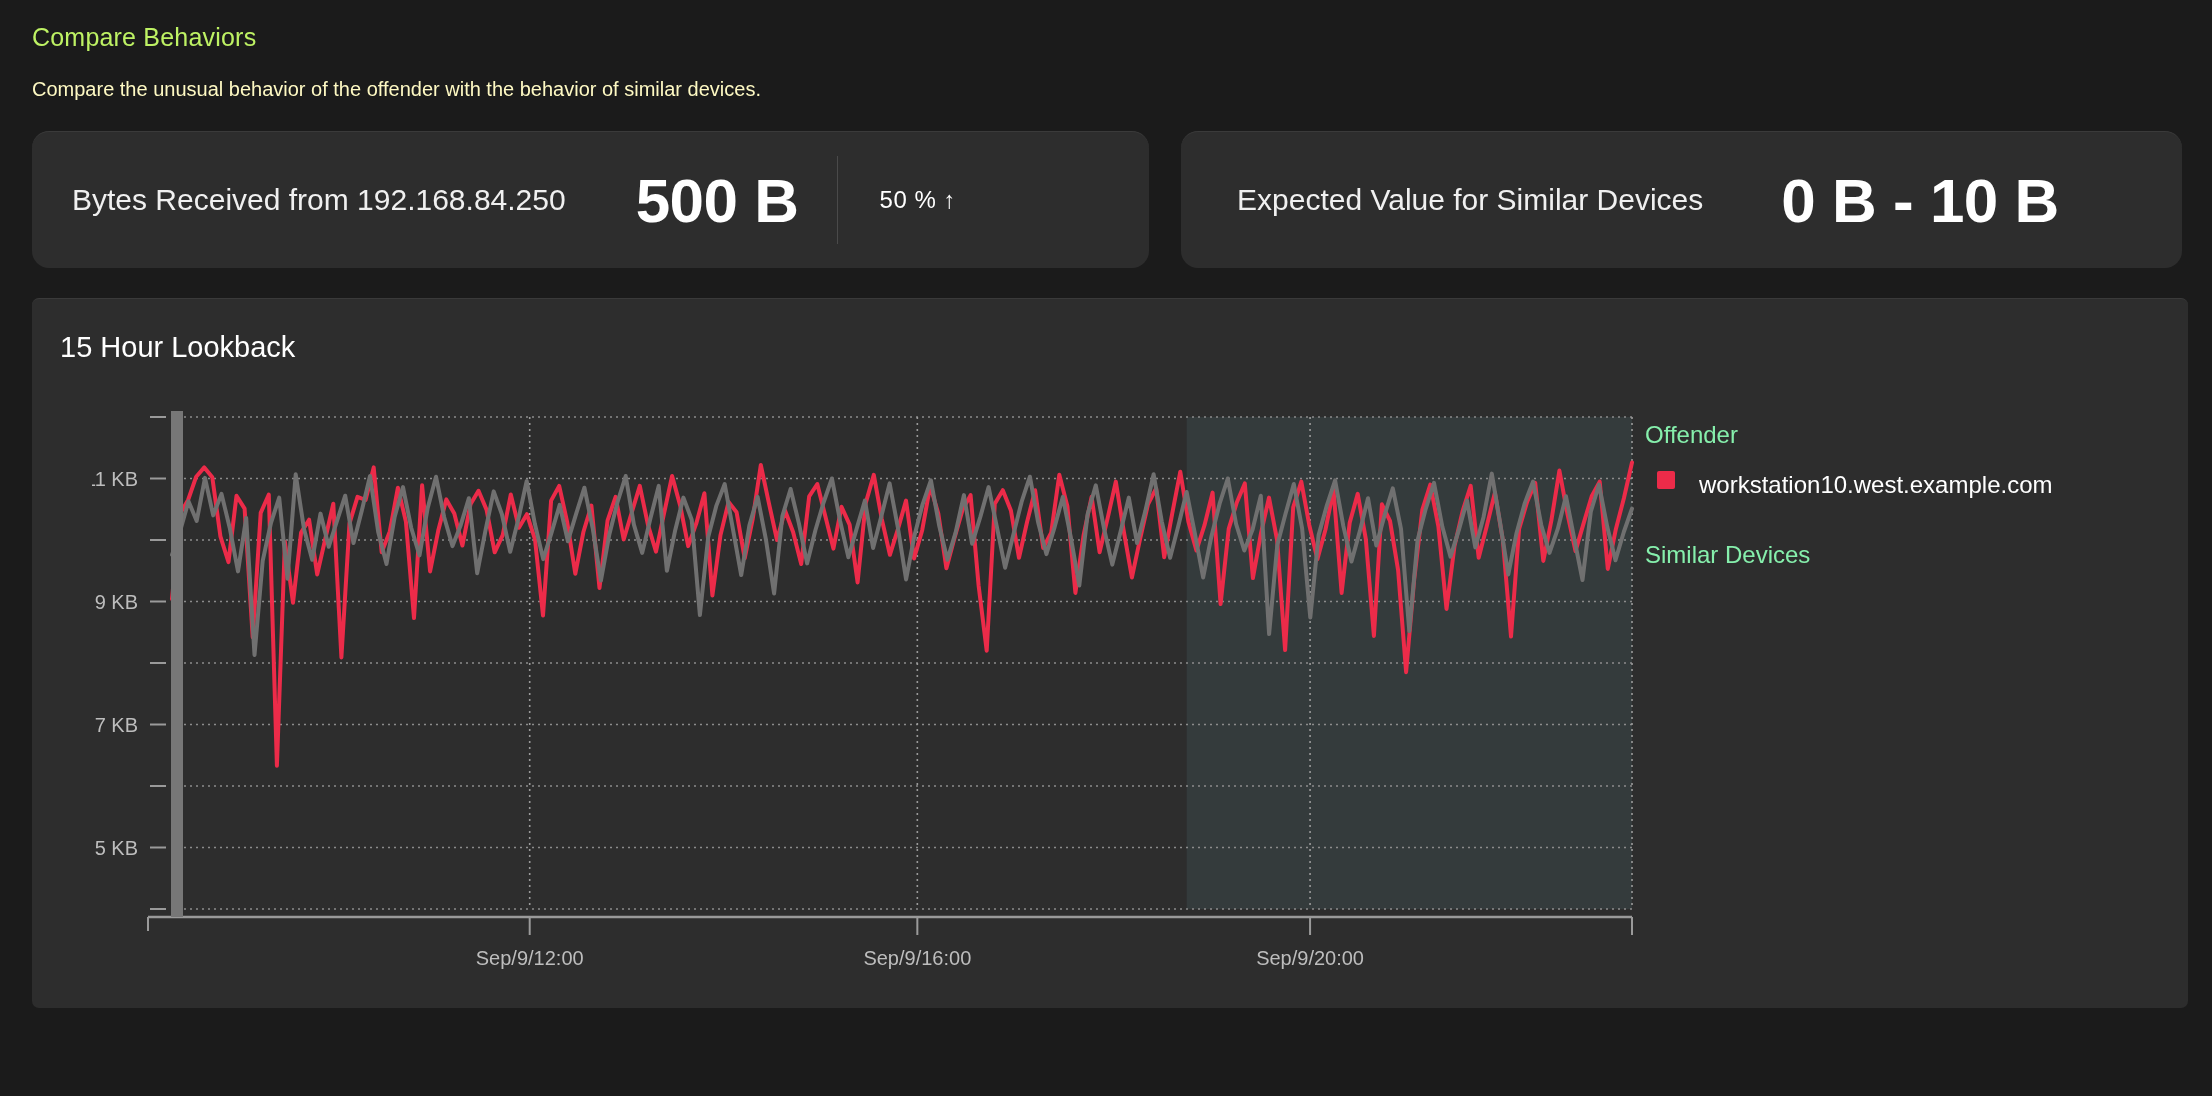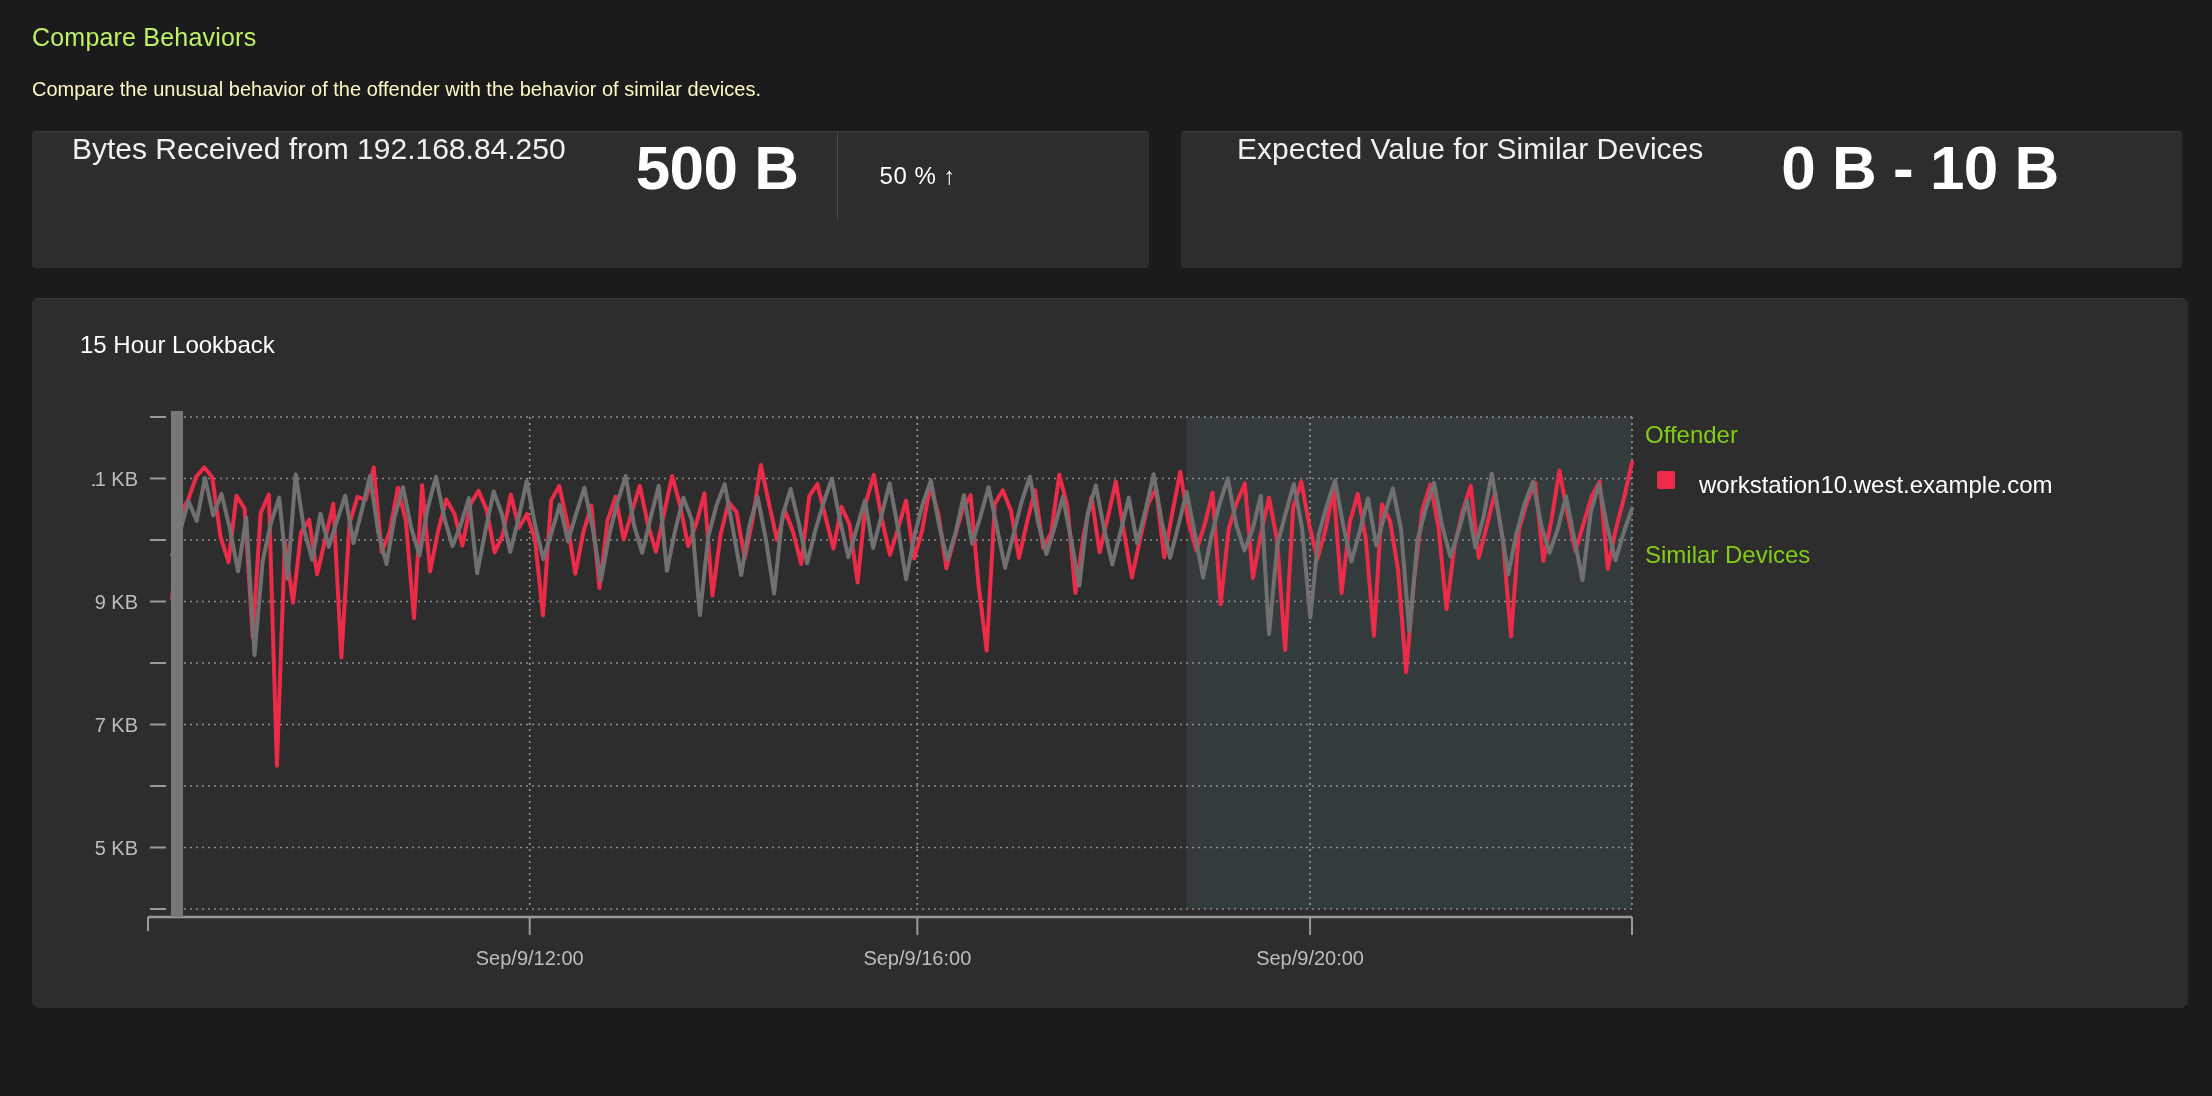--- a/index.html
+++ b/index.html
@@ -17,24 +17,24 @@
     letter-spacing: 0.2px; line-height: 1.2;
   }
   .page-subtitle {
     font-size: 20px; color: #fef9c3; margin-top: 26px; font-weight: normal;
   }
 
   .cards-row { display: flex; gap: 32px; margin-top: 30px; }
 
   .stat-card {
     background: #2d2d2d;
-    border-radius: 4px;
+    border-radius: 17px;
     border-top: 1px solid #3a3a3a;
     height: 137px;
-    display: flex; align-items: flex-start;
+    display: flex; align-items: center;
   }
   .stat-card.left { width: 1117px; padding-left: 40px; }
   .stat-card.right { width: 1001px; padding-left: 56px; }
 
   .stat-label { font-size: 30px; color: #f0f0f0; font-weight: normal; white-space: nowrap; }
   .stat-value {
     font-size: 62px; font-weight: bold; color: #ffffff;
     letter-spacing: -0.5px; white-space: nowrap;
   }
   .left .stat-label { margin-right: 0; }
@@ -48,30 +48,30 @@
 
   .chart-panel {
     margin-top: 30px;
     background: #2d2d2d;
     border-radius: 7px;
     border-top: 1px solid #3a3a3a;
     width: 2156px; height: 710px;
     position: relative;
   }
   .chart-title {
-    position: absolute; left: 48px; top: 32px;
-    font-size: 24px; color: #ffffff; font-weight: normal;
+    position: absolute; left: 28px; top: 32px;
+    font-size: 29px; color: #ffffff; font-weight: normal;
   }
 
   .chart-body { position: absolute; left: 0; top: 0; width: 100%; height: 100%; }
   .chart-svg { position: absolute; left: 60px; top: 98px; }
 
   .legend { position: absolute; left: 1613px; top: 122px; width: 500px; }
   .legend-group-title {
-    font-size: 24px; color: #84cc16; font-weight: normal; margin-bottom: 22px;
+    font-size: 24px; color: #86efac; font-weight: normal; margin-bottom: 22px;
   }
   .legend-group + .legend-group { margin-top: 42px; }
   .legend-item { display: flex; align-items: flex-start; margin-left: 12px; }
   .legend-swatch { width: 18px; height: 18px; border-radius: 2px; margin-right: 24px; flex: 0 0 auto; }
   .legend-label { font-size: 24px; color: #ffffff; white-space: nowrap; }
 
   .axis-text { font-size: 20px; fill: #bdbdbd; font-family: "Liberation Sans", sans-serif; }
 </style>
 </head>
 <body>

